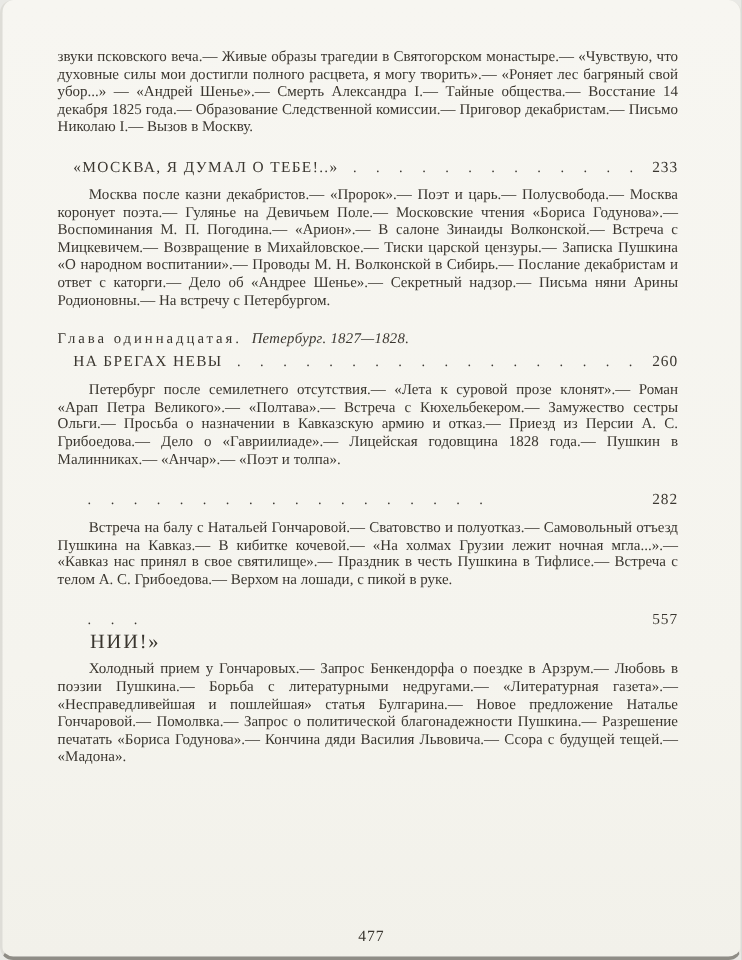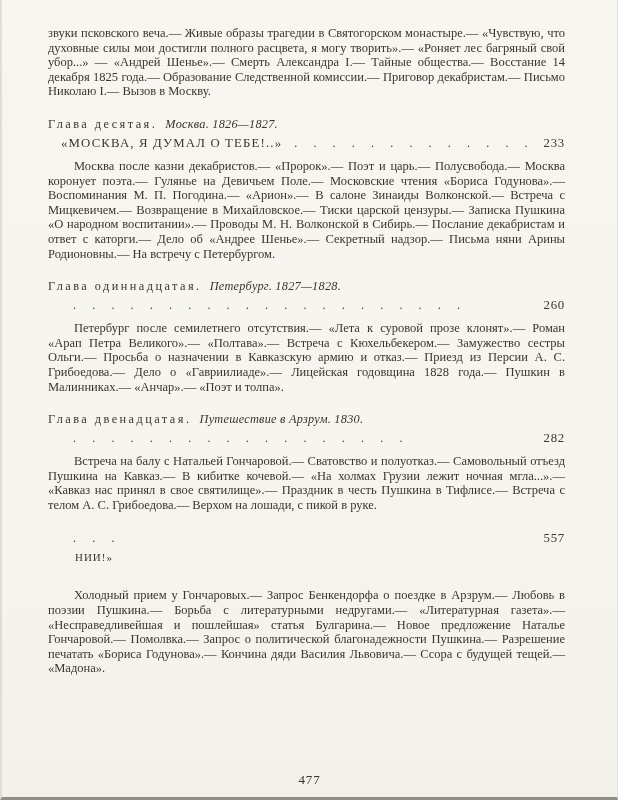--- a/index.html
+++ b/index.html
@@ -6,28 +6,29 @@
     margin: 0;
     padding: 0;
     background: #e9e9e5;
   }
   .page {
     position: relative;
     width: 618px;
     height: 800px;
     margin: 0 auto;
     box-sizing: border-box;
-    padding: 26px 52px 0 46px;
+    padding: 40px 52px 0 46px;
     overflow: hidden;
     background: linear-gradient(180deg, #f7f6f1 0%, #f5f4ee 70%, #f2f1ea 100%);
     color: #3a362f;
     font-family: "Liberation Serif", "DejaVu Serif", serif;
     border-left: 2px solid #deddd7;
     border-right: 1px solid #e4e3dd;
     border-bottom: 3px solid #8f8d86;
+    border-radius: 11px;
   }
   .para {
     font-size: 12.5px;
     line-height: 14.6px;
     text-align: justify;
     margin: 0;
   }
   .para.indent { text-indent: 26px; }
   .chapter { margin-top: 18px; }
   .heading {
@@ -51,73 +52,66 @@
   .leader {
     flex: 1;
     overflow: hidden;
     white-space: nowrap;
     letter-spacing: 0.55em;
     margin: 0 6px 0 12px;
     font-size: 12px;
   }
   .pnum { flex: none; letter-spacing: 0.06em; }
   .title2-row {
-    font-size: 11px;
+    font-size: 17px;
     line-height: 14px;
     letter-spacing: 0.09em;
     padding-left: 27px;
-    margin: -4px 0 24px 0;
+    margin: -4px 0 8px 0;
   }
   .folio {
     position: absolute;
     left: 0;
     right: 0;
     bottom: 9px;
     text-align: center;
     font-size: 13px;
     letter-spacing: 0.06em;
   }
 </style>
 </head>
 <body>
 
 <div class="page">
 
   <p class="para">звуки псковского веча.— Живые образы трагедии в Святогорском монастыре.— «Чувствую, что духовные силы мои достигли полного расцвета, я могу творить».— «Роняет лес багряный свой убор...» — «Андрей Шенье».— Смерть Александра I.— Тайные общества.— Восстание 14 декабря 1825 года.— Образование Следственной комиссии.— Приговор декабристам.— Письмо Николаю I.— Вызов в Москву.</p>
 
   <section class="chapter">
-    <p class="heading">
-      <span class="spaced">Глава десятая.</span>
-      <span class="subtitle">Москва. 1826—1827.</span>
-    </p>
     <div class="title-row">
       <span class="ctitle">«МОСКВА, Я ДУМАЛ О ТЕБЕ!..»</span>
       <span class="leader">. . . . . . . . . . . . . . . .</span>
       <span class="pnum">233</span>
     </div>
     <p class="para indent">Москва после казни декабристов.— «Пророк».— Поэт и царь.— Полусвобода.— Москва коронует поэта.— Гулянье на Девичьем Поле.— Московские чтения «Бориса Годунова».— Воспоминания М. П. Погодина.— «Арион».— В салоне Зинаиды Волконской.— Встреча с Мицкевичем.— Возвращение в Михайловское.— Тиски царской цензуры.— Записка Пушкина «О народном воспитании».— Проводы М. Н. Волконской в Сибирь.— Послание декабристам и ответ с каторги.— Дело об «Андрее Шенье».— Секретный надзор.— Письма няни Арины Родионовны.— На встречу с Петербургом.</p>
   </section>
 
   <section class="chapter">
     <p class="heading">
       <span class="spaced">Глава одиннадцатая.</span>
       <span class="subtitle">Петербург. 1827—1828.</span>
     </p>
     <div class="title-row">
+      <span class="ctitle">НА БРЕГАХ НЕВЫ</span>
       <span class="leader">. . . . . . . . . . . . . . . . . . . . .</span>
       <span class="pnum">260</span>
     </div>
     <p class="para indent">Петербург после семилетнего отсутствия.— «Лета к суровой прозе клонят».— Роман «Арап Петра Великого».— «Полтава».— Встреча с Кюхельбекером.— Замужество сестры Ольги.— Просьба о назначении в Кавказскую армию и отказ.— Приезд из Персии А. С. Грибоедова.— Дело о «Гавриилиаде».— Лицейская годовщина 1828 года.— Пушкин в Малинниках.— «Анчар».— «Поэт и толпа».</p>
   </section>
 
   <section class="chapter">
-    <p class="heading">
-      <span class="spaced">Глава двенадцатая.</span>
-      <span class="subtitle">Путешествие в Арзрум. 1830.</span>
-    </p>
     <div class="title-row">
       <span class="leader">. . . . . . . . . . . . . . . . . .</span>
       <span class="pnum">282</span>
     </div>
     <p class="para indent">Встреча на балу с Натальей Гончаровой.— Сватовство и полуотказ.— Самовольный отъезд Пушкина на Кавказ.— В кибитке кочевой.— «На холмах Грузии лежит ночная мгла...».— «Кавказ нас принял в свое святилище».— Праздник в честь Пушкина в Тифлисе.— Встреча с телом А. С. Грибоедова.— Верхом на лошади, с пикой в руке.</p>
   </section>
 
   <section class="chapter">
     <div class="title-row">
       <span class="leader">. . .</span>

